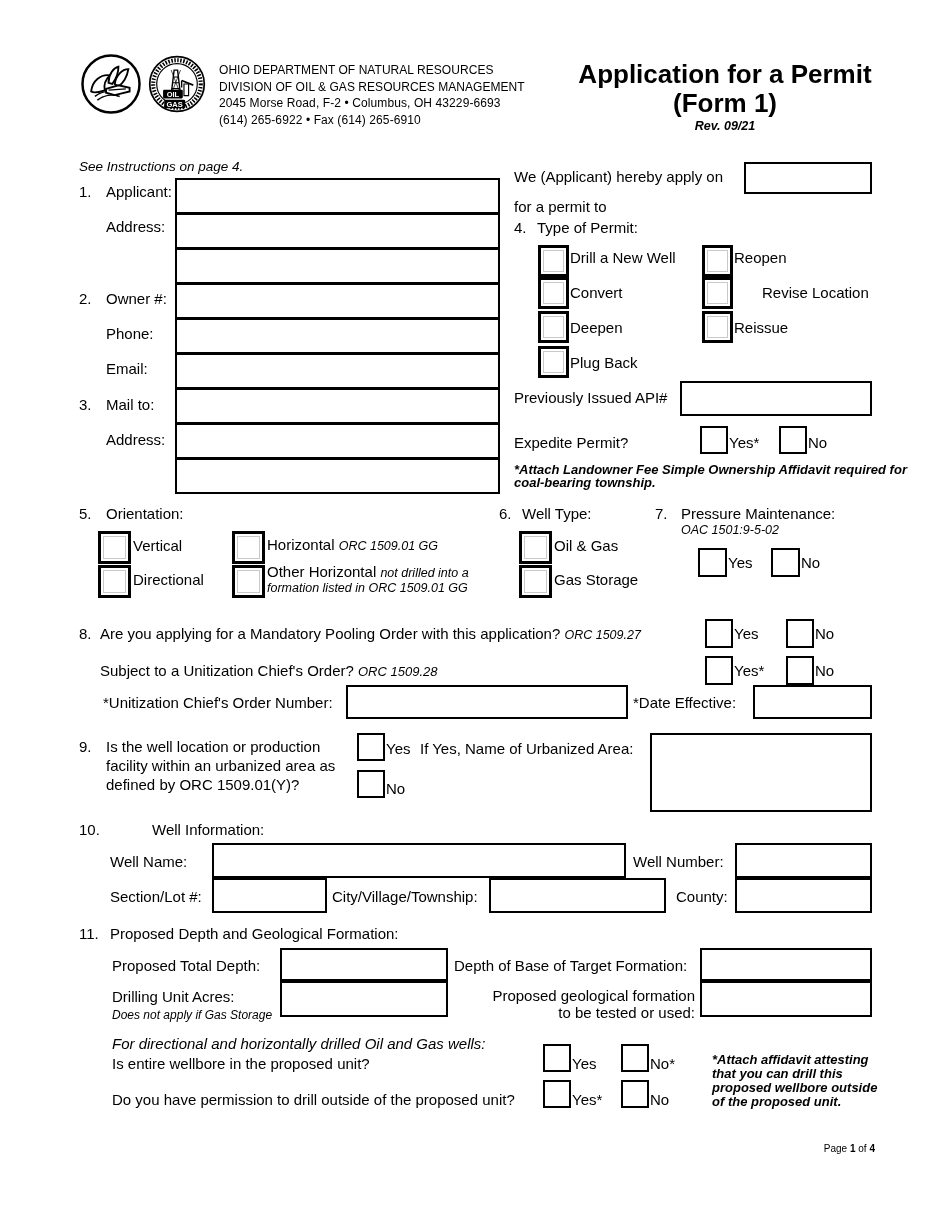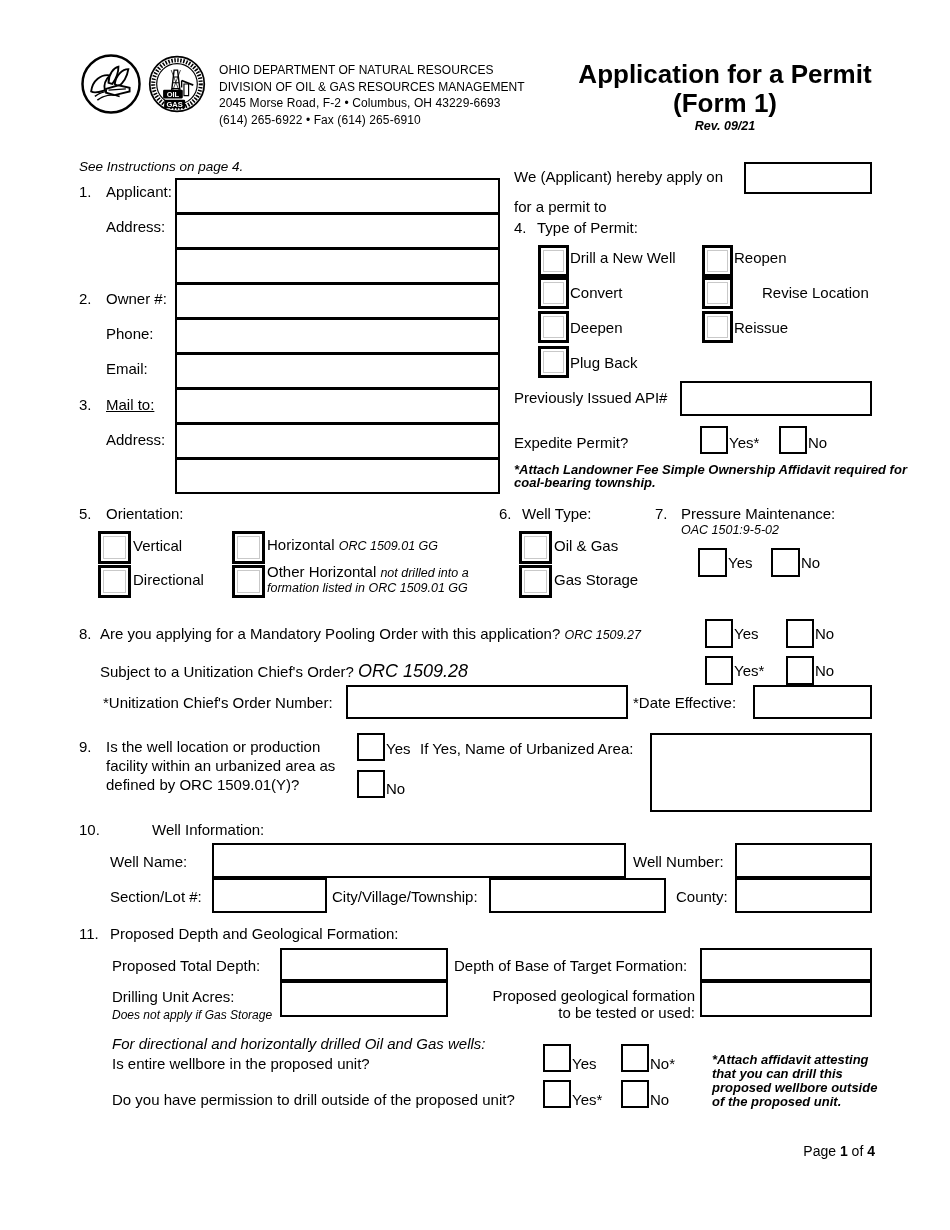--- a/index.html
+++ b/index.html
@@ -77,21 +77,21 @@
   .cbox2 {
     border: 2.5px solid #000;
     background: #ffffff;
     box-sizing: border-box;
   }
 
   .lbl-r { text-align: right; }
 
   
   .footer-l { left: 75px; top: 1143px; font-size: 12.5px; line-height: 15px; }
-  .footer-r { left: 700px; top: 1143px; width: 175px; text-align: right; font-size: 14px; }
+  .footer-r { left: 700px; top: 1143px; width: 175px; text-align: right; font-size: 10px; }
 </style>
 </head>
 <body>
 
 <div id="page">
 
   <div class="abs logo-odnr">
     <svg viewBox="0 0 100 100" width="62" height="62" aria-hidden="true">
       <circle cx="50" cy="50" r="46" fill="#fff" stroke="#000" stroke-width="4"></circle>
       <path d="M18 62 C20 44 34 34 48 36 C40 44 38 52 40 60 C34 62 24 66 18 62 Z" fill="#fff" stroke="#000" stroke-width="3"></path>
@@ -143,21 +143,21 @@
   <div class="abs txt" style="left:79px; top:183px;">1.</div>
   <div class="abs txt" style="left:106px; top:183px;">Applicant:</div>
   <div class="abs txt" style="left:106px; top:218px;">Address:</div>
 
   <div class="abs txt" style="left:79px; top:290px;">2.</div>
   <div class="abs txt" style="left:106px; top:290px;">Owner #:</div>
   <div class="abs txt" style="left:106px; top:325px;">Phone:</div>
   <div class="abs txt" style="left:106px; top:360px;">Email:</div>
 
   <div class="abs txt" style="left:79px; top:396px;">3.</div>
-  <div class="abs txt" style="left:106px; top:396px;text-decoration:underline;">Mail to:</div>
+  <div class="abs txt" style="left:106px; top:396px;">Mail to:</div>
   <div class="abs txt" style="left:106px; top:431px;">Address:</div>
 
   <div class="abs fbox" style="left:175px; top:178px;  width:325px; height:36px;"></div>
   <div class="abs fbox" style="left:175px; top:213px;  width:325px; height:36px;"></div>
   <div class="abs fbox" style="left:175px; top:248px;  width:325px; height:36px;"></div>
   <div class="abs fbox" style="left:175px; top:283px;  width:325px; height:36px;"></div>
   <div class="abs fbox" style="left:175px; top:318px;  width:325px; height:36px;"></div>
   <div class="abs fbox" style="left:175px; top:353px;  width:325px; height:36px;"></div>
   <div class="abs fbox" style="left:175px; top:388px;  width:325px; height:36px;"></div>
   <div class="abs fbox" style="left:175px; top:423px;  width:325px; height:36px;"></div>
@@ -274,21 +274,21 @@
     <span>Are you applying for a Mandatory Pooling Order with this application?</span>
     <span class="ital" style="font-size:12.5px;">ORC 1509.27</span>
   </div>
   <div class="abs cbox2" style="left:705px; top:619px; width:28px; height:29px;"></div>
   <div class="abs txt" style="left:734px; top:625px;">Yes</div>
   <div class="abs cbox2" style="left:786px; top:619px; width:28px; height:29px;"></div>
   <div class="abs txt" style="left:815px; top:625px;">No</div>
 
   <div class="abs txt" style="left:100px; top:662px;">
     <span>Subject to a Unitization Chief's Order?</span>
-    <span class="ital" style="font-size:18px;">ORC 1509.28</span>
+    <span class="ital" style="font-size:13px;">ORC 1509.28</span>
   </div>
   <div class="abs cbox2" style="left:705px; top:656px; width:28px; height:29px;"></div>
   <div class="abs txt" style="left:734px; top:662px;">Yes*</div>
   <div class="abs cbox2" style="left:786px; top:656px; width:28px; height:29px;"></div>
   <div class="abs txt" style="left:815px; top:662px;">No</div>
 
   <div class="abs txt" style="left:103px; top:694px;">*Unitization Chief's Order Number:</div>
   <div class="abs fbox" style="left:346px; top:685px; width:282px; height:34px;"></div>
   <div class="abs txt" style="left:633px; top:694px;">*Date Effective:</div>
   <div class="abs fbox" style="left:753px; top:685px; width:119px; height:34px;"></div>

